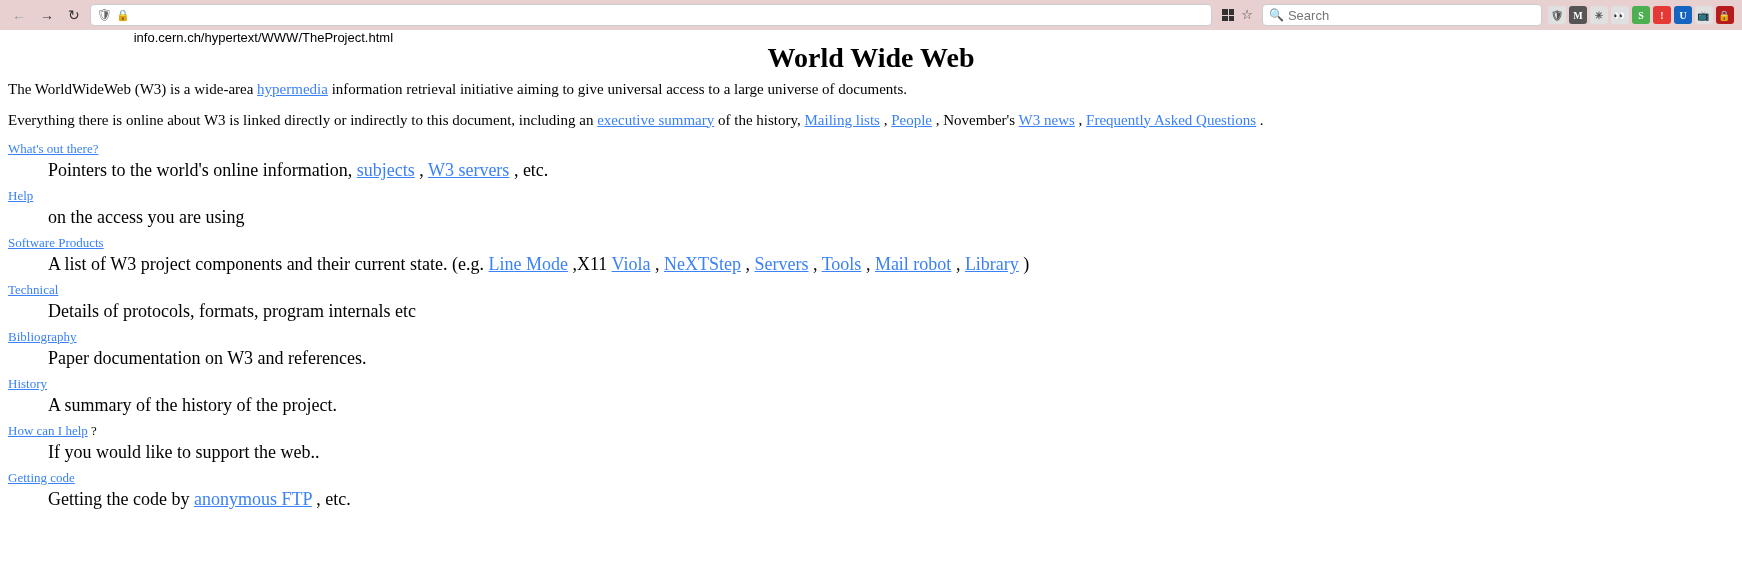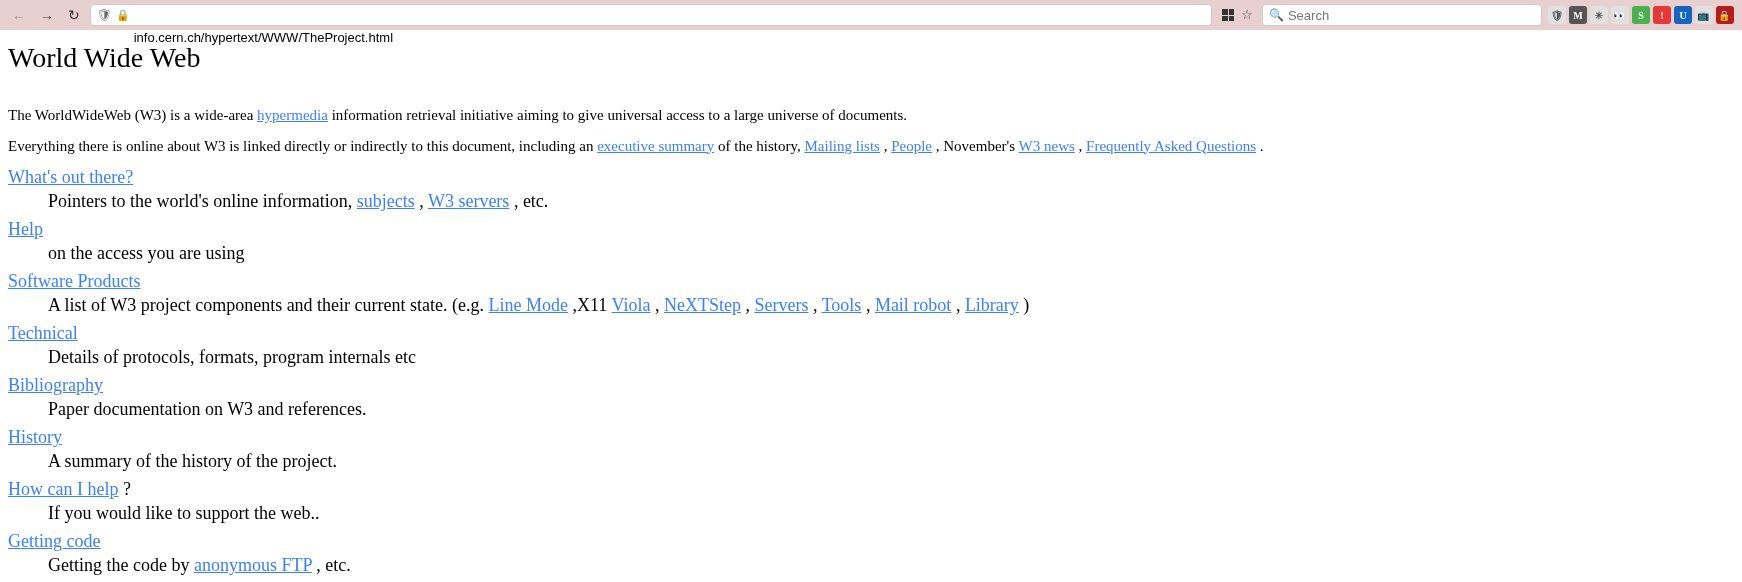--- a/index.html
+++ b/index.html
@@ -139,23 +139,24 @@
 
     
     .page-content {
       margin-top: 30px;
       padding: 12px 8px;
       max-width: 1742px;
     }
 
     h1 {
       font-size: 28px;
-      font-weight: normal;
+      font-weight: bold;
       font-family: Times New Roman, serif;
-      margin-bottom: 30px;
+      margin-bottom: 4px;
+      text-align: center;
     }
 
     .intro-para {
       margin-bottom: 8px;
       line-height: 1.5;
       font-size: 15px;
     }
 
     a {
       color: #3b82f6;
@@ -165,21 +166,21 @@
     .section-list {
       margin-top: 10px;
     }
 
     .section-item {
       margin-bottom: 4px;
     }
 
     .section-link {
       display: block;
-      font-size: 18px;
+      font-size: 13px;
       font-family: Liberation Serif, serif;
     }
 
     .section-desc {
       margin-left: 40px;
       font-size: 18px;
       line-height: 1.5;
       display: block;
     }
   </style>

